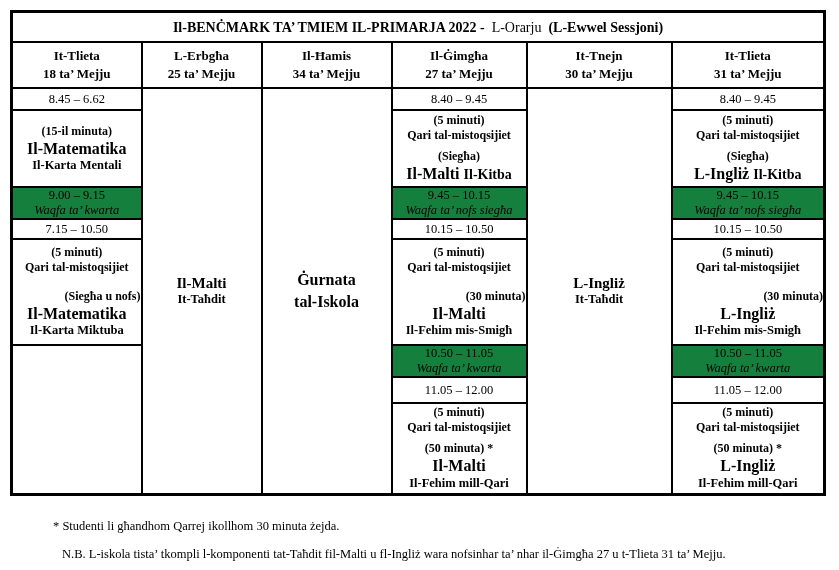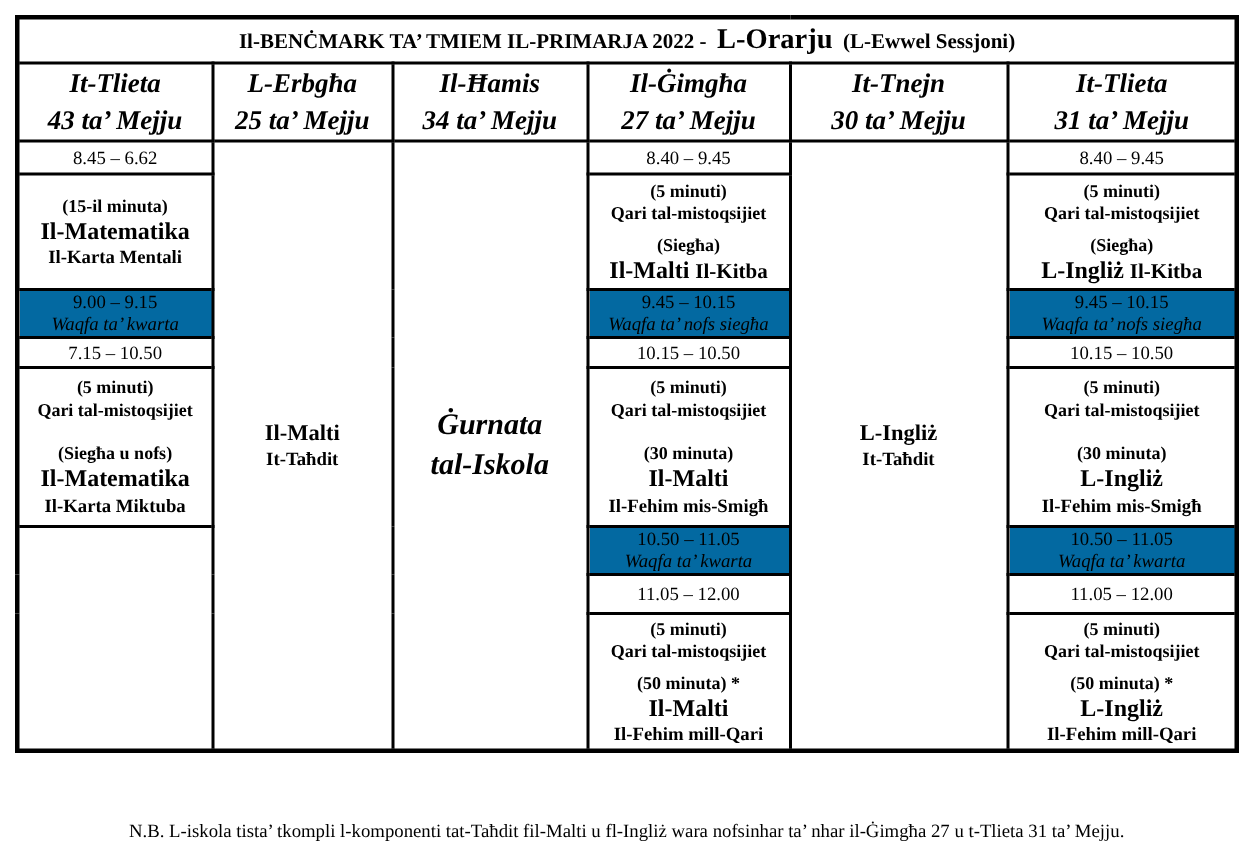--- a/index.html
+++ b/index.html
@@ -24,46 +24,46 @@
   table.tt td {
     border: 2px solid #000;
     text-align: center;
     vertical-align: middle;
     padding: 0;
     overflow: hidden;
   }
   
   td.title-cell { height: 28px; padding: 3px 0; }
   .title-prefix, .title-suffix { font-weight: bold; font-size: 14px; }
-  .title-main { font-weight: bold; font-size: 19px; margin: 0 7px; }
-  
-  td.day-header { height: 44px; font-weight: bold; font-style: italic; font-size: 18px; line-height: 1.4; }
+  .title-main { font-weight: normal; font-size: 14px; margin: 0 7px; }
+  
+  td.day-header { height: 44px; font-weight: bold; font-size: 13px; line-height: 1.4; }
   
   td.time { font-size: 12.5px; border-bottom-width: 1px; }
   td.time-n { font-size: 12.5px; }
   
-  td.break { background: #0369a1; font-size: 12.5px; line-height: 1.2; padding: 1px 0; }
+  td.break { background: #15803d; font-size: 12.5px; line-height: 1.2; padding: 1px 0; }
   td.break .break-label { font-style: italic; display: block; }
   
   td.session { font-weight: bold; }
   .ln-sm { display: block; font-size: 12px; line-height: 1.25; font-weight: bold; }
   .ln-subj { display: inline-block; font-size: 16px; line-height: 1.2; font-weight: bold; }
   .ln-subj-block { display: block; font-size: 16px; line-height: 1.2; font-weight: bold; }
   .ln-paper { display: inline-block; font-size: 14px; line-height: 1.25; font-weight: bold; }
   .ln-paper-block { display: block; font-size: 12.5px; line-height: 1.25; font-weight: bold; }
   .gap-sm { margin-top: 6px; }
-  .gap-md { margin-top: 14px; }
+  .gap-md { margin-top: 14px; text-align: right; }
   td.v-top { vertical-align: top; padding-top: 8px; }
   
   td.fullday .fd-title { display: block; font-weight: bold; font-size: 15px; line-height: 1.25; }
   td.fullday .fd-sub { display: block; font-weight: bold; font-size: 12.5px; line-height: 1.25; }
-  td.fullday .fd-big { display: block; font-weight: bold; font-size: 20px; line-height: 1.35; font-style: italic; }
+  td.fullday .fd-big { display: block; font-weight: bold; font-size: 16px; line-height: 1.35; }
   
   .footnote-1 { position: absolute; left: 53px; top: 519px; font-size: 12.5px; }
-  .footnote-2 { position: absolute; left: 62px; top: 547px; font-size: 12.5px; margin-left: 24px; }
+  .footnote-2 { position: absolute; left: 62px; top: 547px; font-size: 12.5px; }
 </style>
 </head>
 <body>
 
 <div class="page">
 
   <table class="tt">
     <colgroup>
       <col style="width:130px">
         <col style="width:120px">
@@ -76,21 +76,21 @@
     <tbody>
         <tr>
       <td class="title-cell" colspan="6">
         <span class="title-prefix">Il-BENĊMARK TA’ TMIEM IL-PRIMARJA 2022  -</span><span class="title-main">L-Orarju</span><span class="title-suffix">(L-Ewwel Sessjoni)</span>
       </td>
     </tr>
 
     <tr>
       <td class="day-header">
         <span>It-Tlieta</span><br>
-        <span>43 ta’ Mejju</span>
+        <span>18 ta’ Mejju</span>
       </td>
       <td class="day-header">
         <span>L-Erbgħa</span><br>
         <span>25 ta’ Mejju</span>
       </td>
       <td class="day-header">
         <span>Il-Ħamis</span><br>
         <span>34 ta’ Mejju</span>
       </td>
       <td class="day-header">
@@ -225,15 +225,16 @@
         <span class="ln-sm">(5 minuti)</span>
         <span class="ln-sm">Qari tal-mistoqsijiet</span>
         <span class="ln-sm gap-sm">(50 minuta) *</span>
         <span class="ln-subj-block">L-Ingliż</span>
         <span class="ln-paper-block">Il-Fehim mill-Qari</span>
       </td>
     </tr>
   </tbody>
     </table>
 
+  <div class="footnote-1">* Studenti li għandhom Qarrej ikollhom 30 minuta żejda.</div>
   <div class="footnote-2">N.B. L-iskola tista’ tkompli l-komponenti tat-Taħdit fil-Malti u fl-Ingliż wara nofsinhar ta’ nhar il-Ġimgħa 27 u t-Tlieta 31 ta’ Mejju.</div>
 
 </div>
 
 </body></html>

